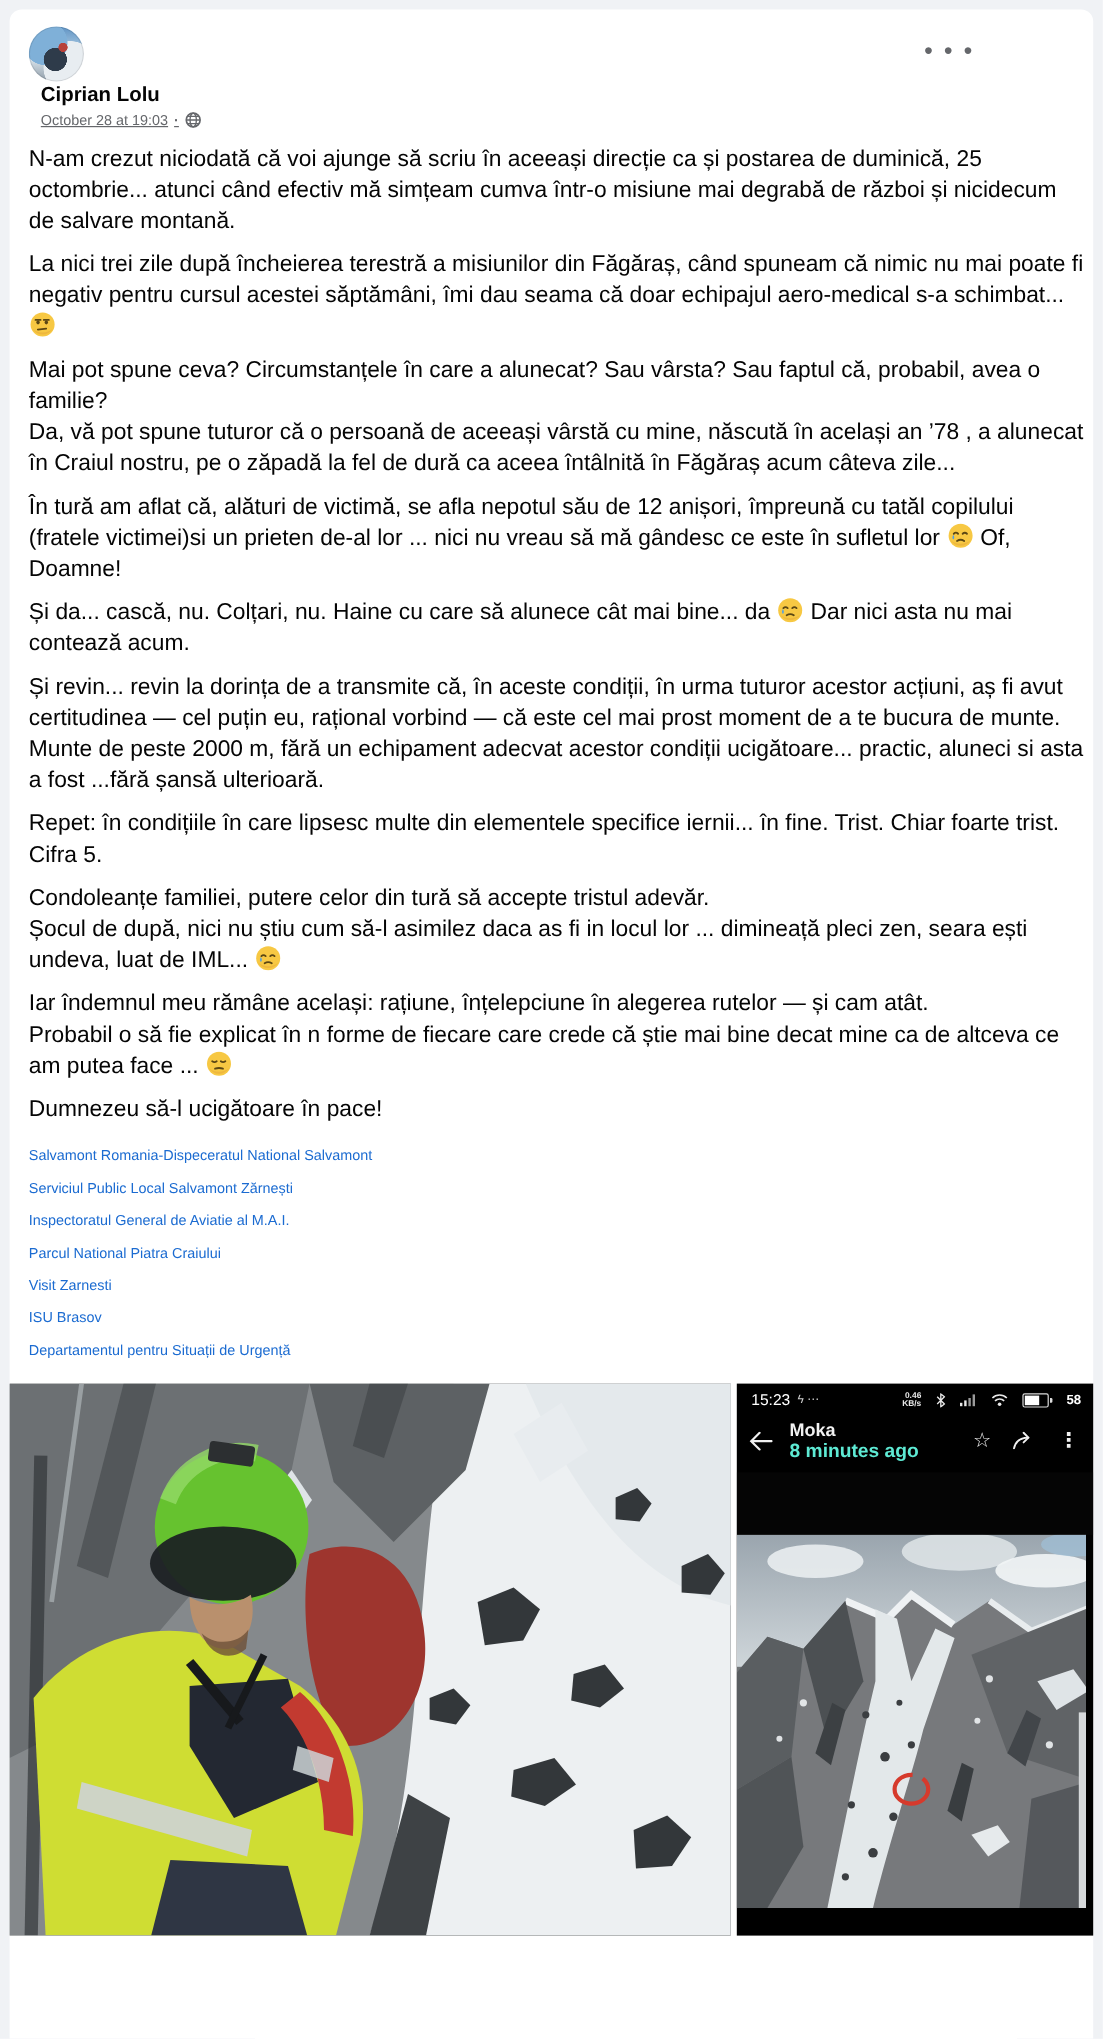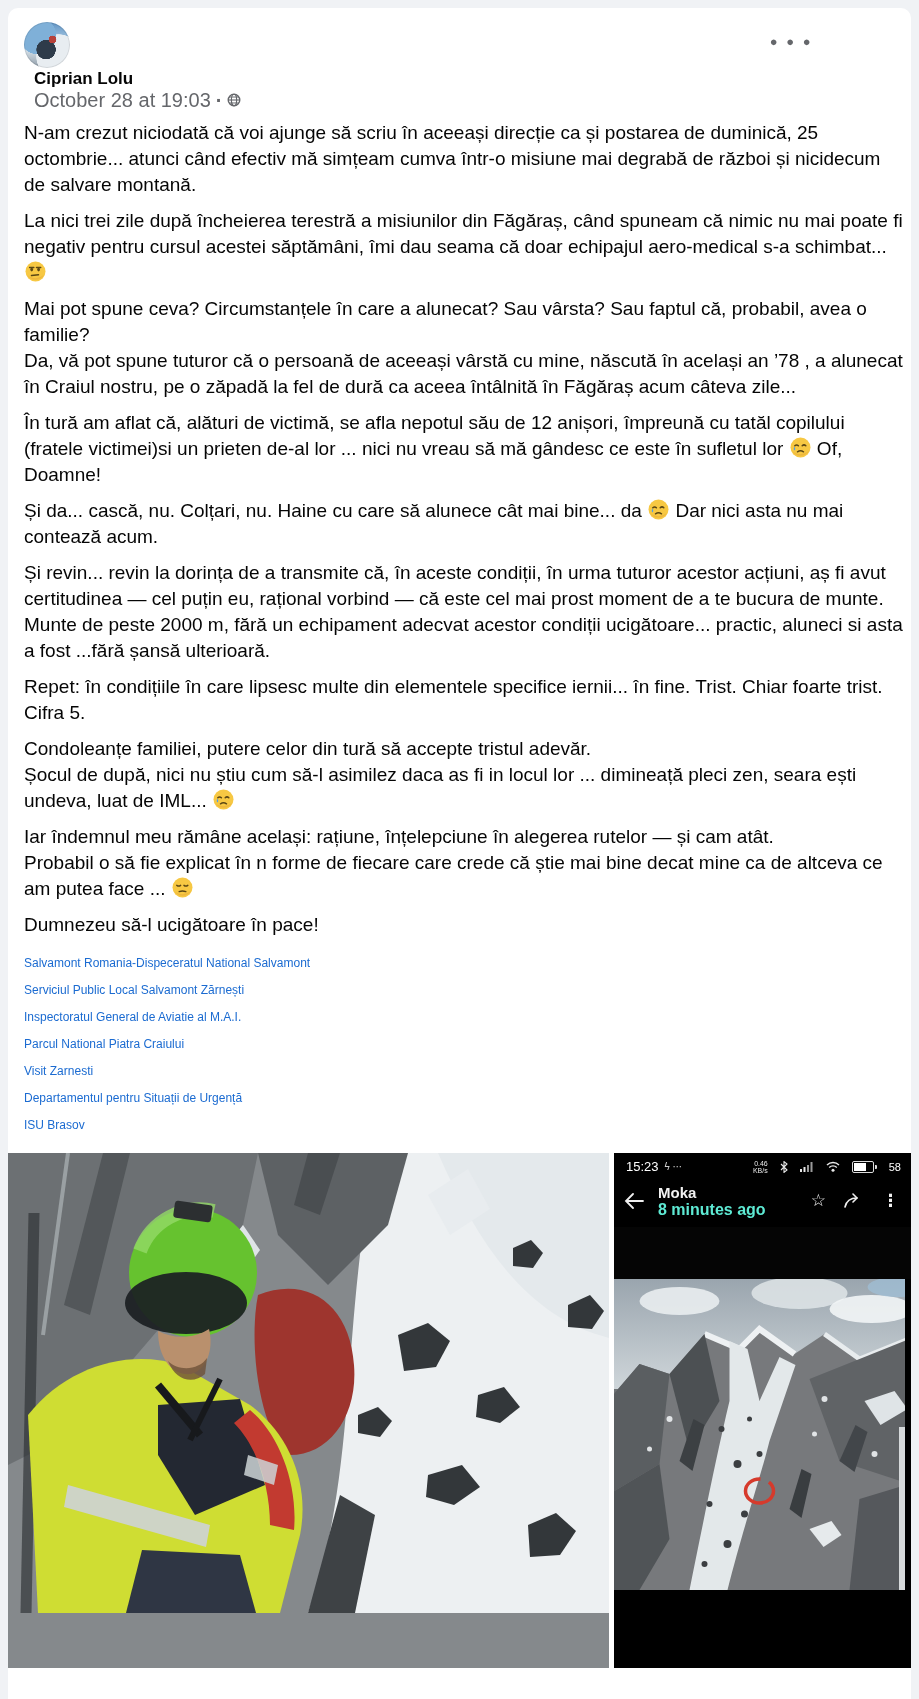--- a/index.html
+++ b/index.html
@@ -23,43 +23,43 @@
     background:
       radial-gradient(circle at 62% 38%, #b7413a 0 9%, transparent 10%),
       radial-gradient(circle at 48% 60%, #2e3b4a 0 26%, transparent 27%),
       radial-gradient(circle at 30% 30%, #7fb0d8 0 40%, transparent 41%),
       radial-gradient(circle at 75% 75%, #e8edf1 0 45%, transparent 46%),
       linear-gradient(180deg,#5f93c4 0%,#9cc0dd 35%,#d7e2ea 60%,#8d9aa6 100%);
     box-shadow:inset 0 0 0 1px rgba(0,0,0,.1);
   }
   .head-txt{margin-left:10px;}
   .author{font-size:17px;font-weight:700;color:#050505;line-height:22px;cursor:pointer;}
-  .meta{display:flex;align-items:center;gap:5px;color:#65676b;font-size:20px;line-height:20px;}
+  .meta{display:flex;align-items:center;gap:5px;color:#65676b;font-size:12px;line-height:20px;text-decoration:underline;}
   .meta .dot{font-weight:700;}
   .menu-dots{
     position:absolute;right:98px;top:26px;color:#65676b;
     font-size:13px;letter-spacing:2.5px;cursor:pointer;font-weight:700;
   }
   
   .content{padding:2px 8px 0 16px;color:#050505;font-size:19px;line-height:26px;}
   .para{margin:0 0 10px 0;}
   .emoji{display:inline-block;width:21px;height:21px;vertical-align:-3px;margin:0 1px;}
   .emoji svg{display:block;width:21px;height:21px;}
   .links{padding-top:2px;}
   .link-line{color:#1b6bd1;font-size:12px;line-height:27px;cursor:pointer;}
   
-  .photos{display:flex;gap:5px;margin-top:14px;background:#fff;height:515px;}
+  .photos{display:flex;gap:5px;margin-top:14px;background:#fff;height:460px;}
   .photo-left{width:601px;flex:0 0 601px;overflow:hidden;cursor:pointer;background:#85898c;}
   .photo-left svg{display:block;width:601px;height:460px;}
   .photo-right{flex:1 1 auto;background:#000;overflow:hidden;cursor:pointer;position:relative;}
   
   .p-status{display:flex;justify-content:space-between;align-items:center;color:#fff;
     padding:6px 10px 2px 12px;font-size:13px;}
   .p-status .left{display:flex;align-items:center;gap:6px;}
-  .p-status .right{display:flex;align-items:center;gap:12px;}
+  .p-status .right{display:flex;align-items:center;gap:12px;font-weight:bold;}
   .netspeed{font-size:7px;line-height:7px;text-align:right;color:#e8e8e8;}
   .batt{display:flex;align-items:center;gap:3px;}
   .batt-body{width:20px;height:10px;border:1px solid #dcdcdc;border-radius:2px;position:relative;}
   .batt-fill{position:absolute;left:1px;top:1px;bottom:1px;width:60%;background:#fff;}
   .batt-tip{width:2px;height:4px;background:#dcdcdc;border-radius:0 1px 1px 0;margin-left:-2px;}
   .p-appbar{display:flex;align-items:center;color:#fff;padding:8px 12px 10px 10px;gap:12px;font-weight:bold;}
   .p-appbar .titles{flex:1 1 auto;margin-left:2px;}
   .p-title{font-size:15px;line-height:18px;color:#f2f2f2;}
   .p-sub{font-size:16px;line-height:15px;color:#5eead4;}
   .p-actions{display:flex;align-items:center;gap:18px;font-size:17px;color:#f0f0f0;}
@@ -137,22 +137,22 @@
           </svg></span></div>
       <div class="para">Dumnezeu să-l ucigătoare în pace!</div>
     </div>
 
   <div class="content links">
     <div class="link-line">Salvamont Romania-Dispeceratul National Salvamont</div>
     <div class="link-line">Serviciul Public Local Salvamont Zărnești</div>
     <div class="link-line">Inspectoratul General de Aviatie al M.A.I.</div>
     <div class="link-line">Parcul National Piatra Craiului</div>
     <div class="link-line">Visit Zarnesti</div>
+    <div class="link-line">ISU Brasov</div>
     <div class="link-line">Departamentul pentru Situații de Urgență</div>
-    <div class="link-line">ISU Brasov</div>
   </div>
 
   <div class="photos">
 
     <div class="photo-left">
       <svg viewBox="0 0 601 460" preserveAspectRatio="xMidYMid slice">
         <rect width="601" height="460" fill="#85898c"></rect>
         <path d="M370,0 L601,0 L601,460 L300,460 C352,315 332,155 370,0 Z" fill="#edf0f2"></path>
         <path d="M430,0 L601,0 L601,185 C520,165 470,92 430,0 Z" fill="#e4e9ec"></path>
         <path d="M0,0 L250,0 L235,72 L180,142 L120,212 L60,282 L0,312 Z" fill="#6c7073"></path>

